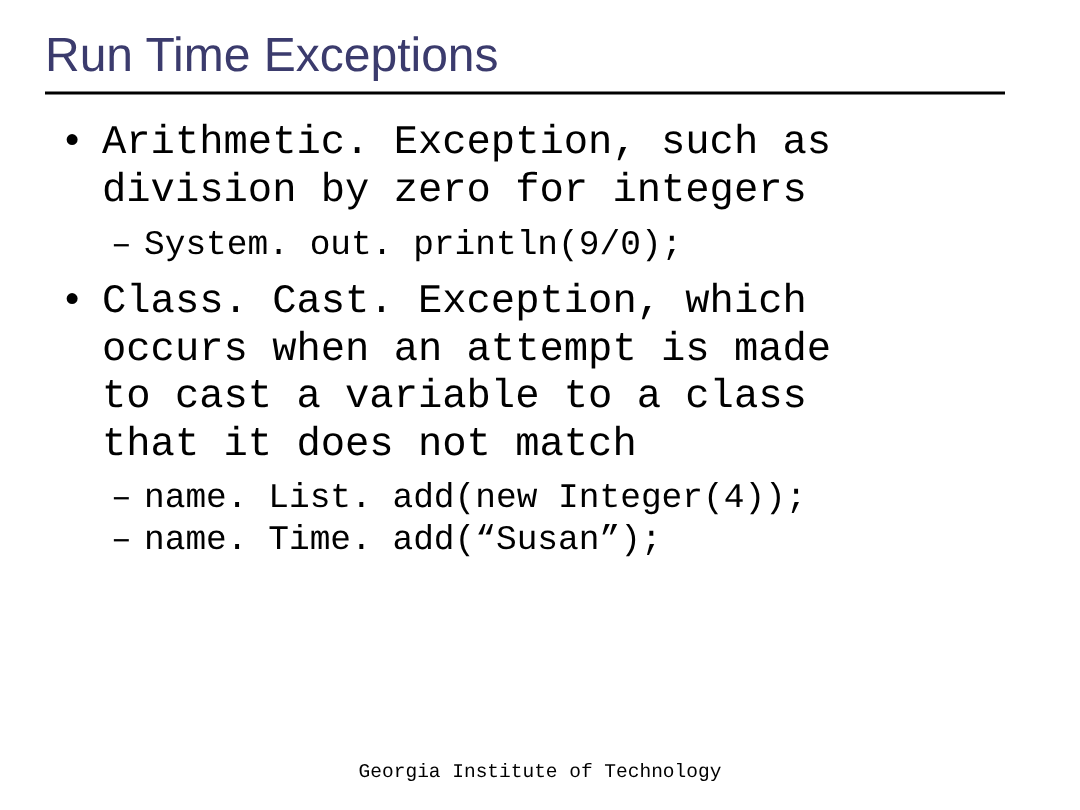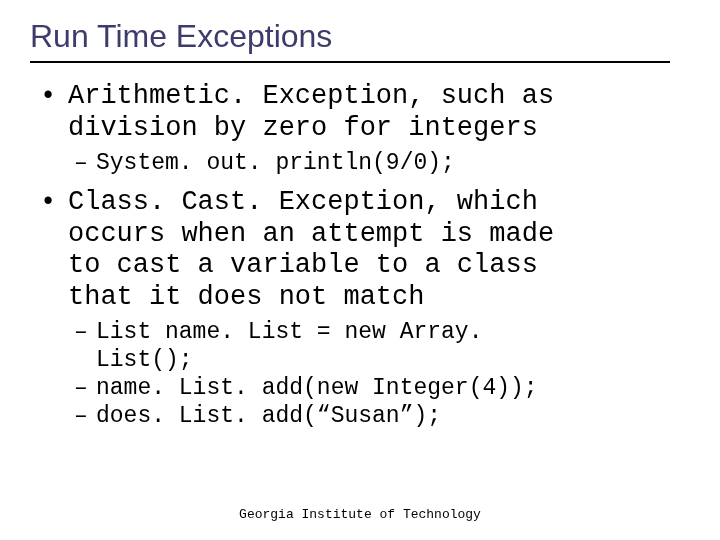--- a/index.html
+++ b/index.html
@@ -83,21 +83,20 @@
   <ul class="main">
     <li>
       <span>Arithmetic. Exception, such as division by zero for integers</span>
       <ul class="sub">
         <li><span>System. out. println(9/0);</span></li>
       </ul>
     </li>
     <li>
       <span>Class. Cast. Exception, which occurs when an attempt is made to cast a variable to a class that it does not match</span>
       <ul class="sub">
-        <li><span>List name. List = new Array. List();</span></li>
         <li><span>name. List. add(new Integer(4));</span></li>
-        <li><span>does. List. add(“Susan”);</span></li>
+        <li><span>name. Time. add(“Susan”);</span></li>
       </ul>
     </li>
   </ul>
 
   <div class="footer">Georgia Institute of Technology</div>
 </div>
 
 </body></html>

